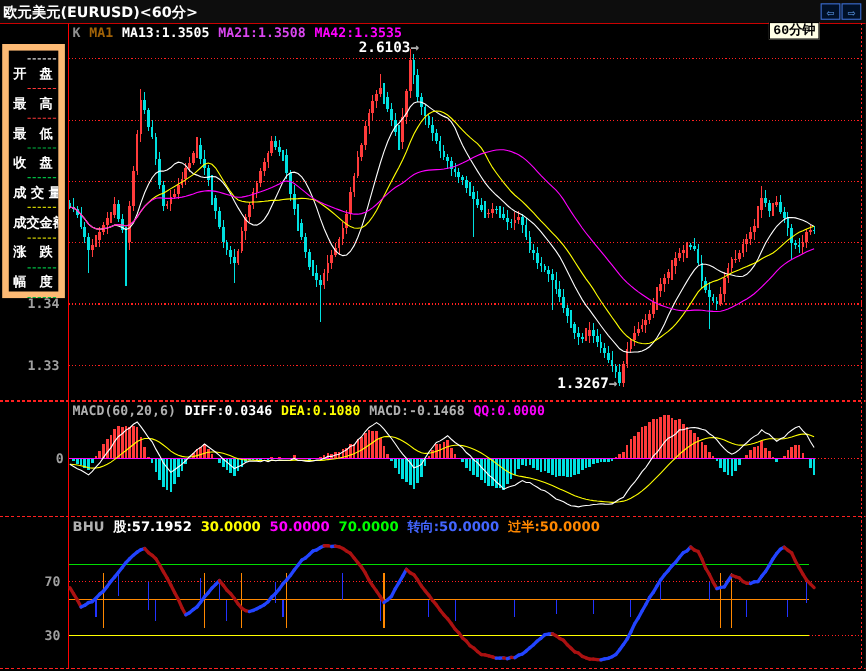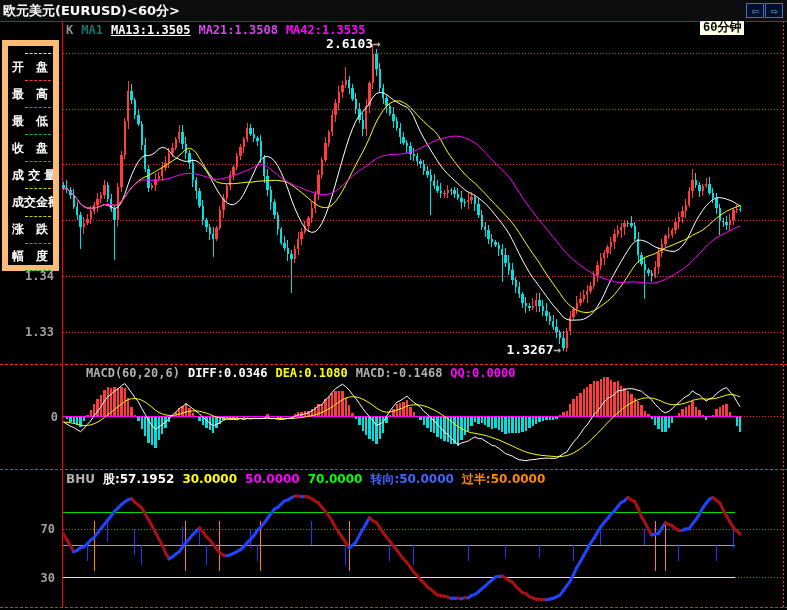--- a/index.html
+++ b/index.html
@@ -10,21 +10,21 @@
   #title-text{position:absolute;left:3px;top:2px;color:#fff;font-size:13px;font-weight:bold;white-space:nowrap;}
   .navbtn{position:absolute;top:3px;width:18px;height:15px;background:#001028;border:1px solid #3f6fd0;
           color:#66aaff;font-size:12px;line-height:14px;text-align:center;cursor:pointer;box-sizing:border-box;}
   #nav-prev{left:746px;} #nav-next{left:765px;}
   #period-tooltip{position:absolute;left:699px;top:20px;background:#ffffe6;border:1px solid #000;
           color:#000;font-size:12px;line-height:14px;padding:0 3px;font-weight:bold;white-space:nowrap;z-index:30;font-family:Liberation Mono, monospace;}
   #chart-svg{position:absolute;left:0;top:0;}
   .hdr{position:absolute;font-size:12px;font-weight:bold;white-space:nowrap;z-index:10;}
   .hdr span{margin-right:8px;}
   #main-header{left:66px;top:23px;}
-  #macd-header{left:66px;top:366px;margin-left:20px;}
+  #macd-header{left:66px;top:366px;}
   #bhu-header{left:66px;top:471px;}
   .axlab{position:absolute;color:#a0a0a0;font-size:12px;font-weight:bold;z-index:5;}
   .annot{position:absolute;font-size:13px;font-weight:bold;white-space:nowrap;z-index:12;color:#fff;}
   .annot .arr{color:#b0b0b0;}
   #sidebar{position:absolute;left:2px;top:40px;width:57px;height:231px;background:#000;
            border:6px solid #fdba74;box-sizing:border-box;z-index:20;}
   #sidebar .toprule{height:7px;border-bottom:1px dashed #ddd;width:26px;margin-left:auto;margin-right:2px;}
   .sbrow{height:27.1px;display:flex;flex-direction:column;justify-content:flex-end;}
   .sbrow .lbl{color:#fff;font-size:12px;font-weight:bold;padding:0 4px;flex:1;display:flex;align-items:center;white-space:nowrap;overflow:hidden;}
   .sbrow .rule{height:0;border-bottom:1px dashed #888;width:26px;margin-left:auto;margin-right:2px;}
@@ -935,21 +935,21 @@
       <div class="sbrow">
         <div class="lbl">涨　跌</div>
         <div class="rule" style="border-bottom-color: rgb(0, 187, 68);"></div>
       </div>
       <div class="sbrow">
         <div class="lbl">幅　度</div>
         <div class="rule" style="border-bottom-color: rgb(0, 187, 68);"></div>
       </div>
     </div>
 
-  <div id="main-header" class="hdr"><span style="color: rgb(144, 144, 144);">K</span><span style="color: #0f766e; margin-top: 36px;">MA1</span><span style="color: rgb(255, 255, 255); text-decoration: underline;">MA13:1.3505</span><span style="color: #d946ef;">MA21:1.3508</span><span style="color: rgb(255, 0, 255);">MA42:1.3535</span></div>
+  <div id="main-header" class="hdr"><span style="color: rgb(144, 144, 144);">K</span><span style="color: #a16207; margin-top: 36px;">MA1</span><span style="color: rgb(255, 255, 255);">MA13:1.3505</span><span style="color: #d946ef;">MA21:1.3508</span><span style="color: rgb(255, 0, 255);">MA42:1.3535</span></div>
   <div id="macd-header" class="hdr"><span style="color: rgb(176, 176, 176);">MACD(60,20,6)</span><span style="color: rgb(255, 255, 255);">DIFF:0.0346</span><span style="color: rgb(255, 255, 0);">DEA:0.1080</span><span style="color: rgb(176, 176, 176);">MACD:-0.1468</span><span style="color: rgb(255, 0, 255);">QQ:0.0000</span></div>
   <div id="bhu-header" class="hdr cjk"><span style="color: rgb(176, 176, 176);">BHU</span><span style="color: rgb(255, 255, 255);">股:57.1952</span><span style="color: rgb(255, 255, 0);">30.0000</span><span style="color: rgb(255, 0, 255);">50.0000</span><span style="color: rgb(0, 255, 0);">70.0000</span><span style="color: rgb(68, 102, 255);">转向:50.0000</span><span style="color: rgb(255, 136, 0);">过半:50.0000</span></div>
 
   <div class="annot" id="max-annot" style="right: 406.1px; top: 36.48px;">
     <span>2.6103</span><span class="arr">→</span>
   </div>
   <div class="annot" id="min-annot" style="right: 225.7px; top: 341.547px;">
     <span>1.3267</span><span class="arr">→</span>
   </div>
 

